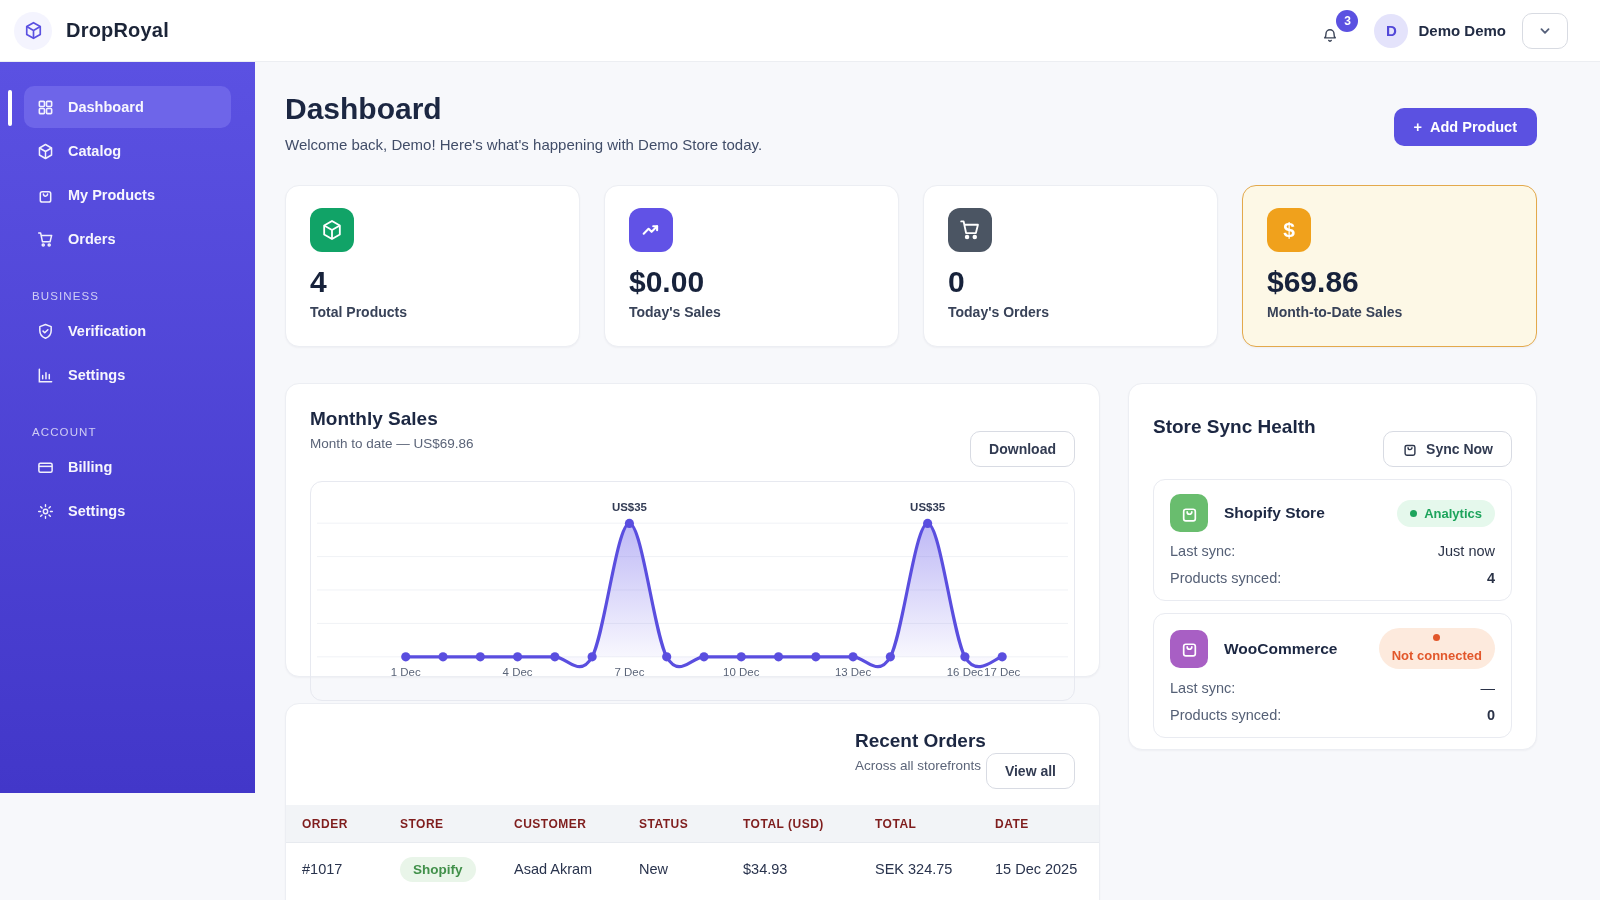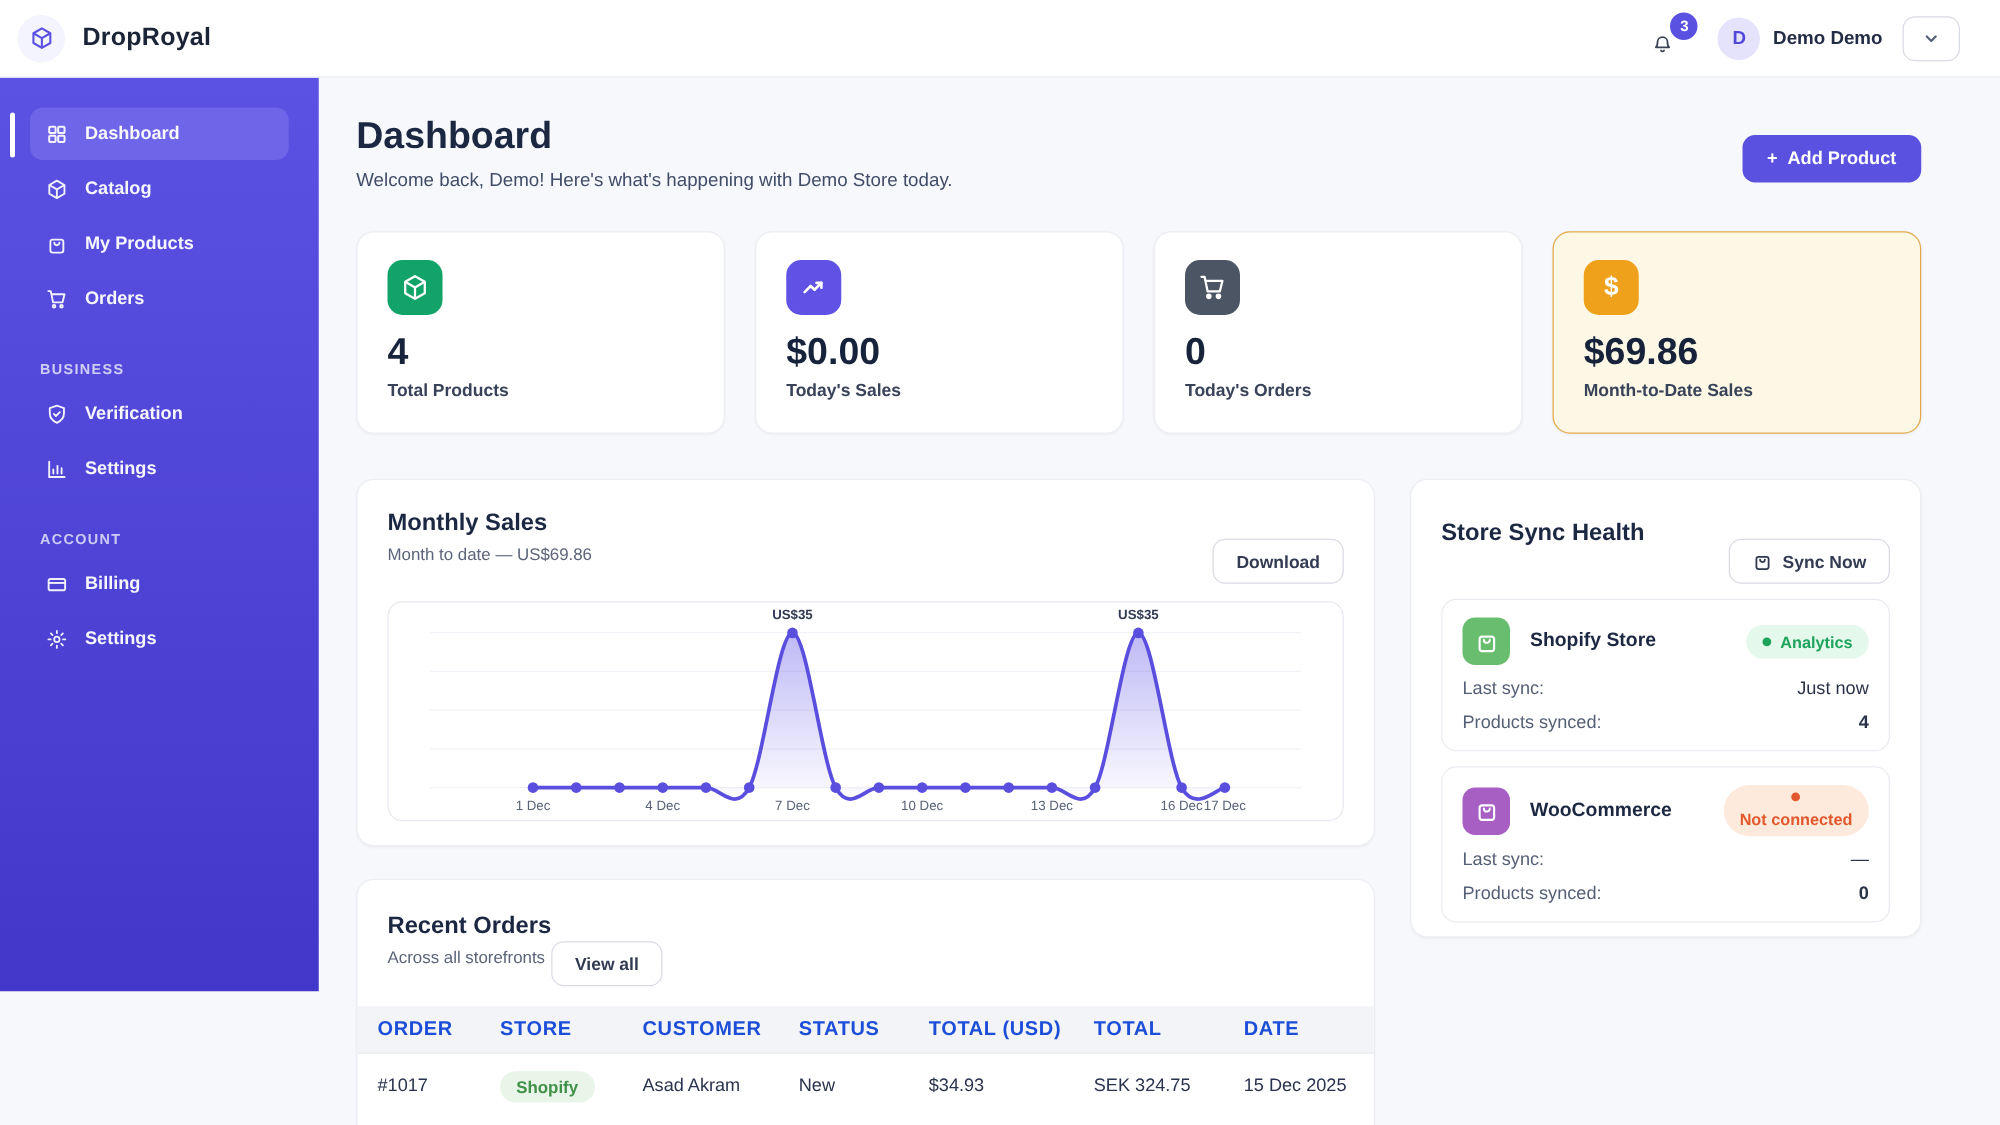--- a/index.html
+++ b/index.html
@@ -29,21 +29,21 @@
 
   
   .sidebar { position:absolute; top:62px; left:0; width:255px; height:731px;
     background:linear-gradient(180deg,#5b51e2 0%,#4237c9 100%); padding-top:22px; }
   .active-indicator { position:absolute; left:8px; top:28px; width:4px; height:36px; border-radius:4px; background:#fff; }
   .side-item { display:flex; align-items:center; gap:14px; height:42px; margin:2px 24px 2px 24px;
     padding-left:12px; border-radius:10px; color:rgba(255,255,255,.95); font-size:14.5px; font-weight:700;
     cursor:pointer; }
   .side-item.active { background:#6e65e9; }
   .side-item .sicon { width:18px; height:18px; display:flex; align-items:center; justify-content:center; color:#fff; opacity:.92; }
-  .side-section { margin:30px 0 8px 32px; font-size:11.5px; font-weight:700; letter-spacing:1.1px;
+  .side-section { margin:30px 0 8px 32px; font-size:11.5px; font-weight:400; letter-spacing:1.1px;
     color:rgba(255,255,255,.72); }
 
   
   .main { position:absolute; left:285px; top:62px; width:1252px; }
   .page-head { display:flex; justify-content:space-between; align-items:flex-start; margin-top:30px; }
   .page-title { font-size:30px; font-weight:800; color:#1c2742; }
   .page-subtitle { margin-top:10px; font-size:15px; color:#414d68; }
   .add-product-btn { margin-top:16px; background:#5b51e1; color:#fff; border:none; border-radius:10px;
     padding:11px 20px; font-size:14.5px; font-weight:700; font-family:inherit; display:flex; gap:8px;
     align-items:center; cursor:pointer; }
@@ -65,27 +65,27 @@
   .card { background:#fff; border:1px solid #eceef3; border-radius:14px; box-shadow:0 1px 2px rgba(16,24,40,.04); }
 
   .left-col { width:815px; }
   .chart-card { height:294px; padding:24px 24px 0 24px; }
   .card-head { display:flex; justify-content:space-between; align-items:flex-start; }
   .card-title { font-size:19px; font-weight:800; color:#1c2742; }
   .card-subtitle { margin-top:6px; font-size:13.5px; color:#5b6478; }
   .ghost-btn { background:#fff; border:1px solid #d8dbe3; border-radius:10px; padding:9px 18px;
     font-size:14px; font-weight:600; color:#323b52; font-family:inherit; cursor:pointer; display:flex;
     align-items:center; gap:8px;margin-top:23px; }
-  .plot { border:1px solid #e7e9f0; border-radius:12px; margin-top:14px; height:176px; overflow:hidden; }
+  .plot { border:1px solid #e7e9f0; border-radius:12px; margin-top:14px; height:220px; overflow:hidden; }
 
   .orders-card { margin-top:26px; height:240px; overflow:hidden; }
-  .orders-head { display:flex; justify-content:flex-start; align-items:flex-start; padding:26px 24px 16px; }
+  .orders-head { display:flex; justify-content:flex-end; align-items:flex-start; padding:26px 24px 16px; }
   .table-header { display:grid; grid-template-columns:98px 114px 125px 104px 132px 120px 1fr;
     background:#f2f4f7; height:38px; align-items:center; padding-left:16px; border-bottom:1px solid #e7eaef; }
-  .th { font-size:16px; font-weight:700; letter-spacing:.5px; color:#1d4ed8; }
+  .th { font-size:12px; font-weight:700; letter-spacing:.5px; color:#7f1d1d; }
   .table-row { display:grid; grid-template-columns:98px 114px 125px 104px 132px 120px 1fr; align-items:center;
     height:52px; padding-left:16px; font-size:14.5px; color:#29334d; }
   .store-badge { display:inline-block; background:#e9f5e9; color:#41904a; font-size:13.5px; font-weight:600;
     padding:5px 13px; border-radius:999px; justify-self:start; }
 
   
   .right-col { flex:1; }
   .sync-card { height:367px; padding:24px; }
   .sync-title { font-size:19px; font-weight:800; color:#1c2742; margin-top:8px; }
   .store-card { border:1px solid #e9ebf1; border-radius:12px; padding:14px 16px; margin-top:12px; }

